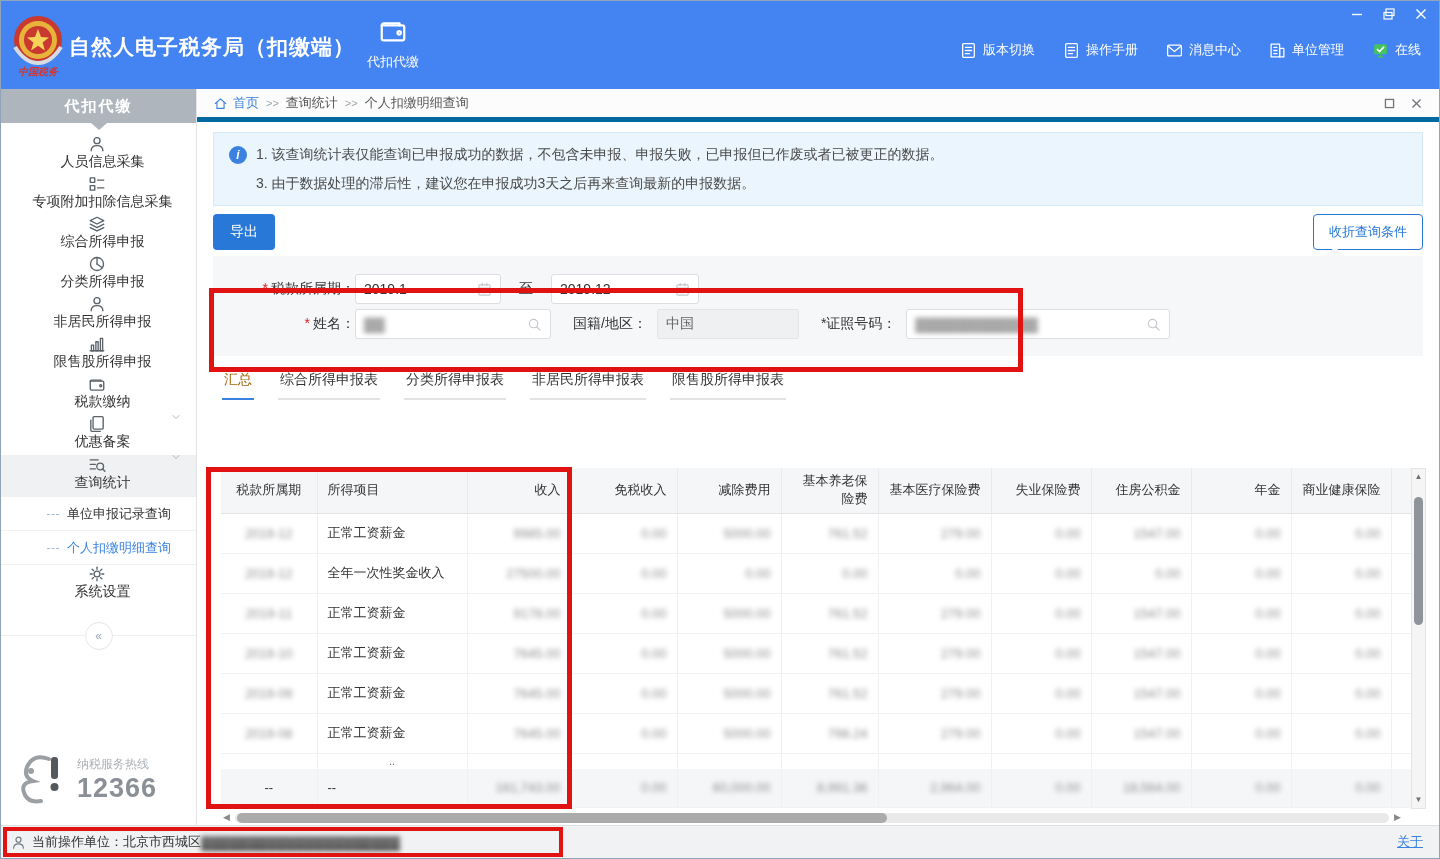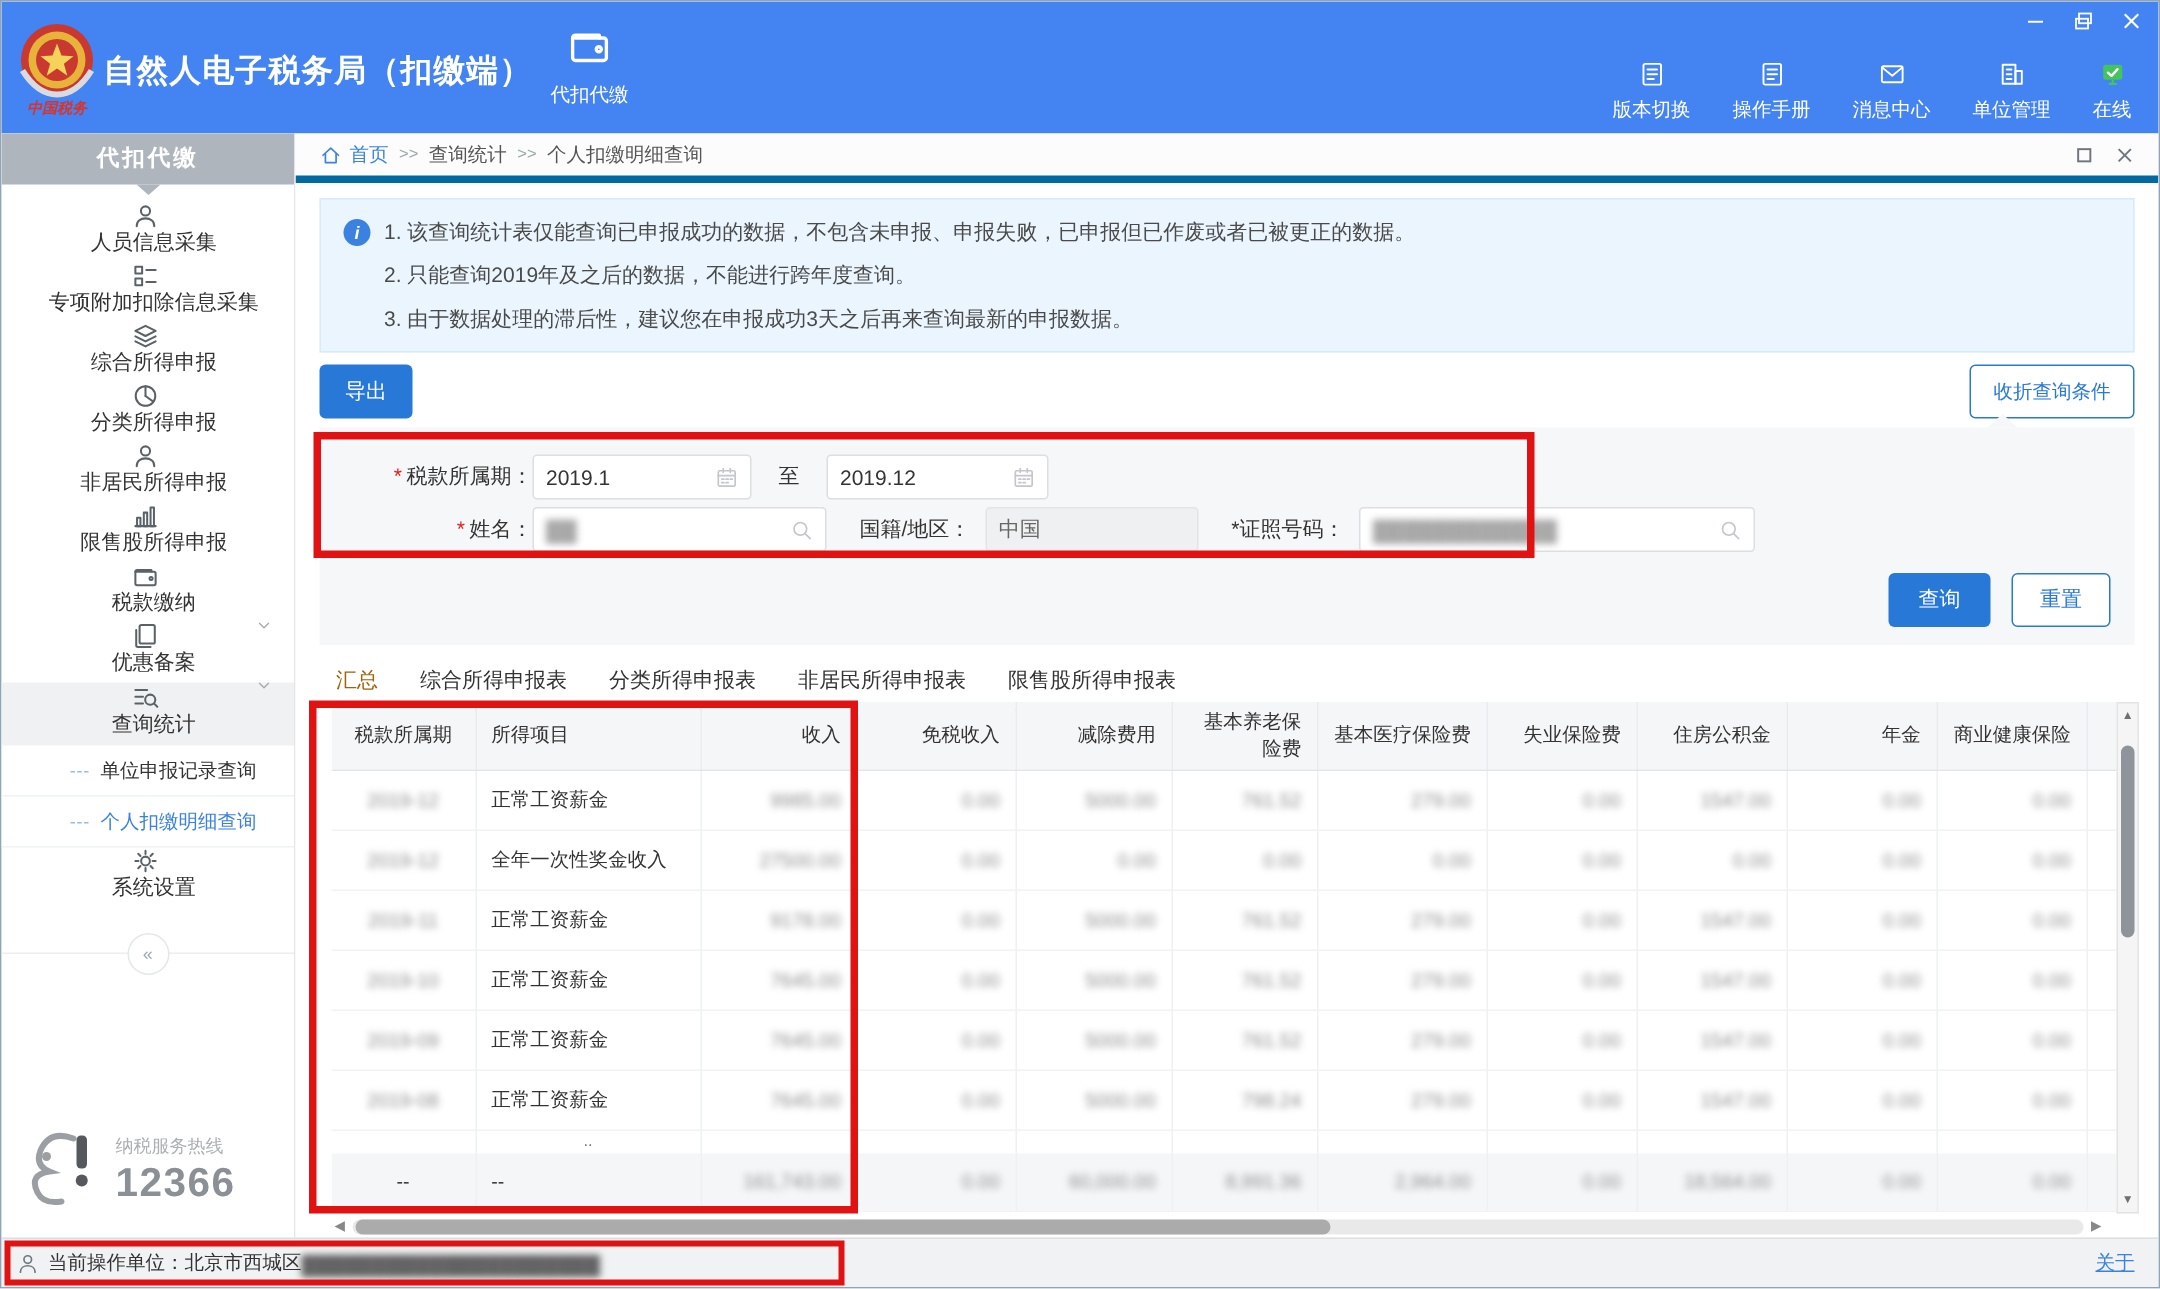--- a/index.html
+++ b/index.html
@@ -8,21 +8,21 @@
   .app { position:relative; width:1440px; height:859px; background:#fff; overflow:hidden; border:1px solid #8fa4b8; }
 
   
   .titlebar { position:absolute; left:0; top:0; width:100%; height:88px; background:#4383F2; }
   .emblem { position:absolute; left:8px; top:12px; width:58px; height:66px; }
   .app-title { position:absolute; left:68px; top:32px; color:#fff; font-size:21px; font-weight:bold; letter-spacing:1px; }
   .module-tab { position:absolute; left:348px; top:14px; width:88px; text-align:center; color:#fff; cursor:pointer; }
   .module-tab .icon svg { width:30px; height:30px; }
   .module-tab .mt-label { display:block; font-size:13px; margin-top:4px; }
   .top-menu { position:absolute; right:18px; top:40px; display:flex; gap:28px; align-items:center; }
-  .top-menu .tm-item { display:flex; align-items:center; gap:6px; color:#fff; font-size:13px; cursor:pointer;flex-direction:column; }
+  .top-menu .tm-item { display:flex; align-items:center; gap:6px; color:#fff; font-size:13px; cursor:pointer; }
   .top-menu .icon svg { width:17px; height:17px; display:block; }
   .win-controls { position:absolute; top:5px; right:10px; display:flex; gap:16px; color:#fff; }
   .win-controls .wc { width:16px; height:16px; cursor:pointer; }
   .win-controls svg { width:16px; height:16px; display:block; }
 
   
   .sidebar { position:absolute; left:0; top:88px; width:196px; bottom:33px; background:#fff; border-right:1px solid #E3E5E7; }
   .sidebar-header { height:34px; background:#AEB5BC; color:#fff; font-size:15px; font-weight:bold; text-align:center; line-height:34px; letter-spacing:2px; position:relative; }
   .sidebar-header::after { content:""; position:absolute; left:50%; bottom:-7px; margin-left:-8px; border-left:8px solid transparent; border-right:8px solid transparent; border-top:7px solid #AEB5BC; }
   .side-menu { padding-top:12px; }
@@ -390,21 +390,20 @@
               <line x1="3" y1="3" x2="13" y2="13"></line>
               <line x1="13" y1="3" x2="3" y2="13"></line>
             </svg>
           </span>
       </div>
     </div>
 
     <div class="notice">
       <span class="info-icon">i</span>
       <div>1. 该查询统计表仅能查询已申报成功的数据，不包含未申报、申报失败，已申报但已作废或者已被更正的数据。</div>
-      <div>2. 只能查询2019年及之后的数据，不能进行跨年度查询。</div>
       <div>3. 由于数据处理的滞后性，建议您在申报成功3天之后再来查询最新的申报数据。</div>
     </div>
 
     <div class="toolbar">
       <button class="btn btn-primary">导出</button>
       <button class="btn-outline">收折查询条件</button>
     </div>
 
     <div class="form-panel">
       <div class="caret-up"></div>
@@ -462,24 +461,20 @@
         <span class="f-mid-label"><span class="req">*</span><span>证照号码：</span></span>
         <span class="f-input" style="width:264px">
           <span class="blurred">▓▓▓▓▓▓▓▓▓▓▓▓</span>
           <span class="icon">
               <svg viewBox="0 0 16 16" fill="none" stroke="currentColor" stroke-width="1.2" stroke-linecap="round" stroke-linejoin="round">
                 <circle cx="7" cy="7" r="4.5"></circle>
                 <line x1="10.4" y1="10.4" x2="14" y2="14"></line>
               </svg>
             </span>
         </span>
-      </div>
-      <div class="action-row">
-        <button class="btn btn-primary" style="padding:8px 20px">查询</button>
-        <button class="btn-outline" style="padding:8px 18px;font-size:14px">重置</button>
       </div>
     </div>
 
     <div class="tabs" id="tabs">
         <div class="tab active">汇总</div>
         <div class="tab">综合所得申报表</div>
         <div class="tab">分类所得申报表</div>
         <div class="tab">非居民所得申报表</div>
         <div class="tab">限售股所得申报表</div>
       </div>

